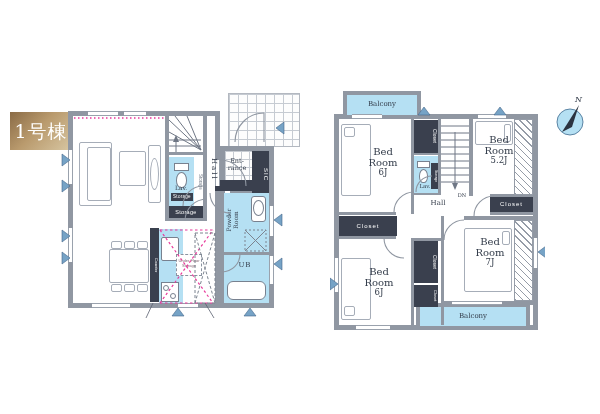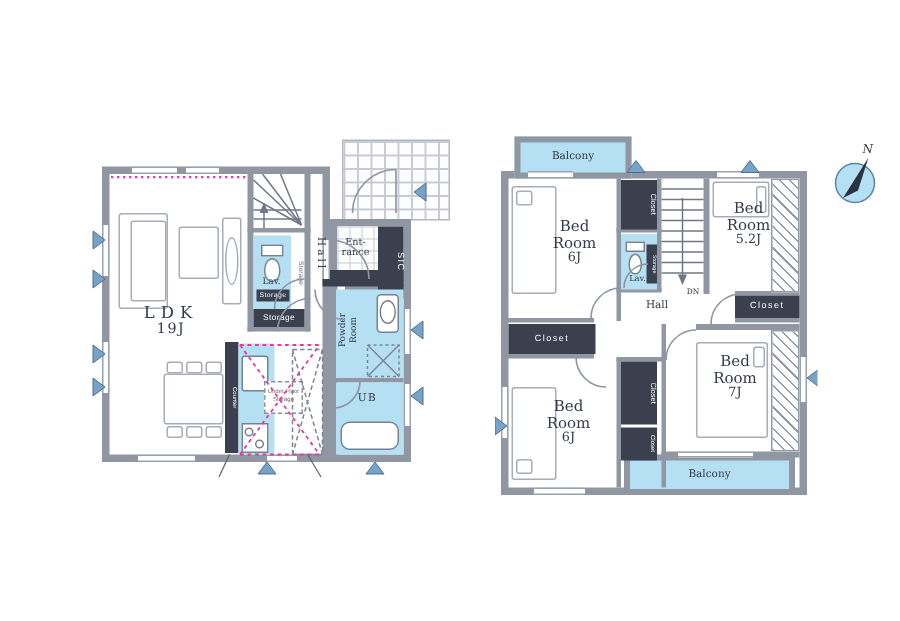--- a/index.html
+++ b/index.html
@@ -25,20 +25,21 @@
   .arc{stroke:#8f96a1;stroke-width:1.1;fill:none;}
   .pk{stroke:var(--accent-pink,#e8399a);fill:none;}
   .dash{stroke:#7c8490;fill:none;}
   .tri{fill:var(--window-marker,#76a3c6);stroke:#44678a;stroke-width:0.6;}
 </style>
 </head>
 <body>
 
 <div class="stage">
 
+  <div class="abs gold" style="left:10px;top:112px;width:62px;height:38px">1号棟</div>
 
   <div class="abs grid" style="left:228px;top:93px;width:72px;height:54px"></div>
   <div class="abs outline" style="left:68px;top:111px;width:152px;height:197px"></div>
   <div class="abs outline" style="left:220px;top:146px;width:54px;height:162px"></div>
 
   <div class="abs wall" style="left:165px;top:112px;width:4px;height:109px"></div>
   <div class="abs wall" style="left:203px;top:116px;width:4px;height:105px"></div>
   <div class="abs wall" style="left:165px;top:152px;width:42px;height:3px"></div>
   <div class="abs wall" style="left:165px;top:218px;width:42px;height:3px"></div>
   <div class="abs wall" style="left:230px;top:190px;width:44px;height:4px"></div>
@@ -86,24 +87,20 @@
   <div class="abs winh" style="left:88px;top:111px;width:30px;height:5px"></div>
   <div class="abs winh" style="left:124px;top:111px;width:22px;height:5px"></div>
   <div class="abs winv" style="left:68px;top:150px;width:5px;height:34px"></div>
   <div class="abs winv" style="left:68px;top:228px;width:5px;height:34px"></div>
   <div class="abs winh" style="left:92px;top:303px;width:38px;height:5px"></div>
   <div class="abs winh" style="left:178px;top:303px;width:20px;height:5px"></div>
   <div class="abs winv" style="left:269px;top:206px;width:5px;height:30px"></div>
   <div class="abs winv" style="left:269px;top:256px;width:5px;height:28px"></div>
   <div class="abs winv" style="left:215px;top:160px;width:5px;height:26px"></div>
 
-  <div class="abs rl" style="left:83px;top:203px;width:62px">
-    <div style="font-size:11px;letter-spacing:4px">LDK</div>
-    <div style="font-size:9.5px;letter-spacing:1px">19J</div>
-  </div>
   <div class="abs rl vt" style="left:205px;top:146px;width:12px;height:46px;font-size:7px;letter-spacing:2px">Hall</div>
   <div class="abs rl" style="left:222px;top:158px;width:30px;font-size:6.5px">
     <span style="display:block">Ent-</span>
     <span style="display:block">rance</span>
   </div>
   <div class="abs rl" style="left:168px;top:185px;width:26px;font-size:6px">Lav.</div>
   <div class="abs dark tinytag" style="left:171px;top:193px;width:22px;height:8px">Storage</div>
   <div class="abs rl" style="left:216px;top:210px;width:40px;height:20px;transform:rotate(-90deg);font-size:6px">
     <span style="display:block">Powder</span>
     <span style="display:block">Room</span>

